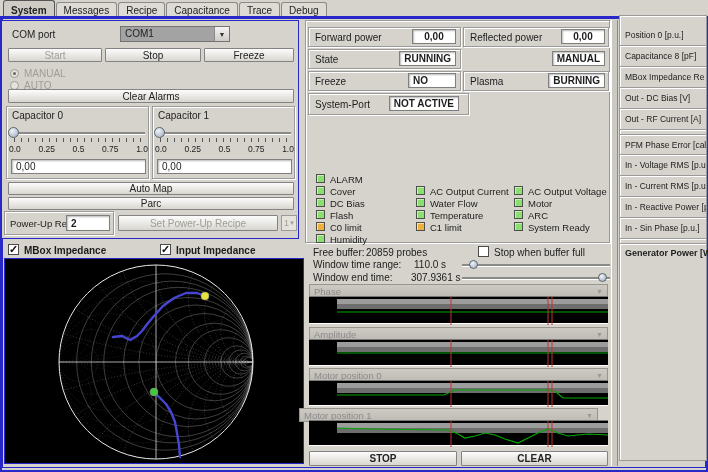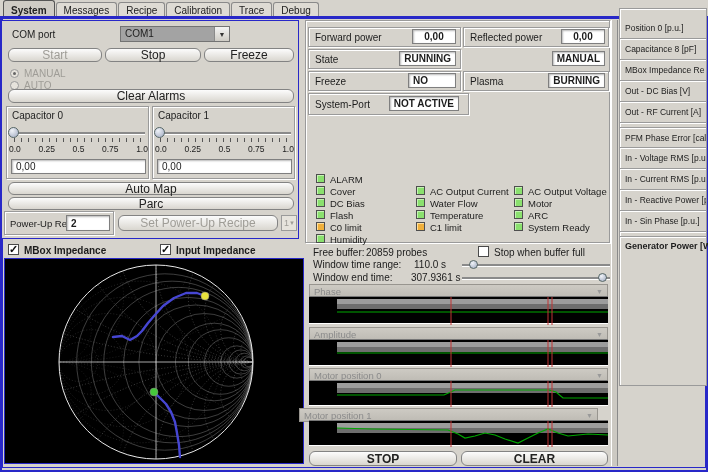--- a/index.html
+++ b/index.html
@@ -12,22 +12,22 @@
   .tab{display:inline-block;font-size:10px;padding:2px 7px 1px 7px;margin-right:1px;margin-top:2px;
        background:#dedbd4;border:1px solid #8a8a8a;border-bottom:none;border-radius:3px 3px 0 0;color:#222;position:relative;top:0}
   .tab.active{background:#cfccc5;border-color:#555;margin-top:0;padding-top:4px;font-weight:bold}
   
   .bframe{position:absolute;border:2px solid #2828c8;pointer-events:none}
   .bframe1{position:absolute;border:1px solid #2828c8;pointer-events:none}
   
   .panel-blue{position:absolute;border:1px solid #2828c8;background:#d6d3cc}
   .etched{border:1px solid #9a9a9a;box-shadow:inset 1px 1px 0 #ffffff,1px 1px 0 #ffffff}
   
-  .btn{position:absolute;background:linear-gradient(#fcfcfc,#d9d6cf);border:1px solid #838383;border-radius:6px;
-       font-size:12px;text-align:center;color:#222;display:flex;align-items:center;justify-content:center;cursor:default}
+  .btn{position:absolute;background:linear-gradient(#fcfcfc,#d9d6cf);border:1px solid #838383;border-radius:1px;
+       font-size:10px;text-align:center;color:#222;display:flex;align-items:center;justify-content:center;cursor:default}
   .btn.disabled{color:#9f9d97}
   
   .vbox{position:absolute;background:#fff;border:1px solid #7f7f7f;box-shadow:inset 1px 1px 2px rgba(0,0,0,.28);
         font-weight:bold;font-size:10px;padding:1px 4px;white-space:nowrap;display:flex;align-items:center}
   .field{position:absolute;background:#fff;border:1px solid #7f7f7f;box-shadow:inset 1px 1px 2px rgba(0,0,0,.28);
         font-size:10px;padding:1px 4px;white-space:nowrap;display:flex;align-items:center}
   .lbl{position:absolute;white-space:nowrap}
   .bold{font-weight:bold}
   
   .combo{position:absolute;background:#a3a3a3;border:1px solid #737373;display:flex}
@@ -72,21 +72,21 @@
   .cell .clbl{padding-left:6px;font-size:10px}
   .minicombo{position:absolute;background:#e6e3dc;border:1px solid #9a9a9a;color:#9f9d97;font-size:9px;
              display:flex;align-items:center;justify-content:space-between;padding:0 2px}
 </style>
 </head>
 <body>
 
 <div id="root">
 
   <div class="tabbar">
-    <span class="tab active">System</span><span class="tab">Messages</span><span class="tab">Recipe</span><span class="tab">Calibration</span><span class="tab">Trace</span><span class="tab">Debug</span>
+    <span class="tab active">System</span><span class="tab">Messages</span><span class="tab">Recipe</span><span class="tab">Capacitance</span><span class="tab">Trace</span><span class="tab">Debug</span>
   </div>
 
   <div class="bframe" style="left:0;top:16px;width:708px;height:456px"></div>
   <div class="bframe1" style="left:2px;top:18px;width:704px;height:450px"></div>
 
   <div class="panel-blue" style="left:1px;top:20px;width:298px;height:219px">
     <span class="lbl" style="left:10px;top:8px">COM port</span>
     <div class="combo" style="left:118px;top:5px;width:110px;height:16px">
       <span class="combo-val">COM1</span>
       <span class="combo-btn">▼</span>
@@ -350,21 +350,21 @@
       <line class="rmark" y1="0" y2="26" x1="142" x2="142"></line>
       <line class="rmark" y1="0" y2="26" x1="239" x2="239"></line>
       <line class="rmark" y1="0" y2="26" x1="243" x2="243"></line>
     </svg>
   </div>
 
   <div class="btn" style="left:309px;top:451px;width:148px;height:15px;font-weight:bold">STOP</div>
   <div class="btn" style="left:461px;top:451px;width:147px;height:15px;font-weight:bold">CLEAR</div>
 
   <div class="vstrip" style="left:611px;top:20px;width:7px;height:446px"></div>
-  <div class="rpanel" style="left:619px;top:8px;width:88px;height:378px">
+  <div class="rpanel" style="left:619px;top:15px;width:88px;height:446px">
     <div style="position:absolute;left:0;top:9px;width:100%">
       <div class="ritem">Position 0 [p.u.]</div>
       <div class="ritem">Capacitance 8 [pF]</div>
       <div class="ritem">MBox Impedance Re [Ohm]</div>
       <div class="ritem">Out - DC Bias [V]</div>
       <div class="ritem">Out - RF Current [A]</div>
       <div class="ritem gap">PFM Phase Error [calib]</div>
       <div class="ritem">In - Voltage RMS [p.u.]</div>
       <div class="ritem">In - Current RMS [p.u.]</div>
       <div class="ritem">In - Reactive Power [p.u.]</div>

